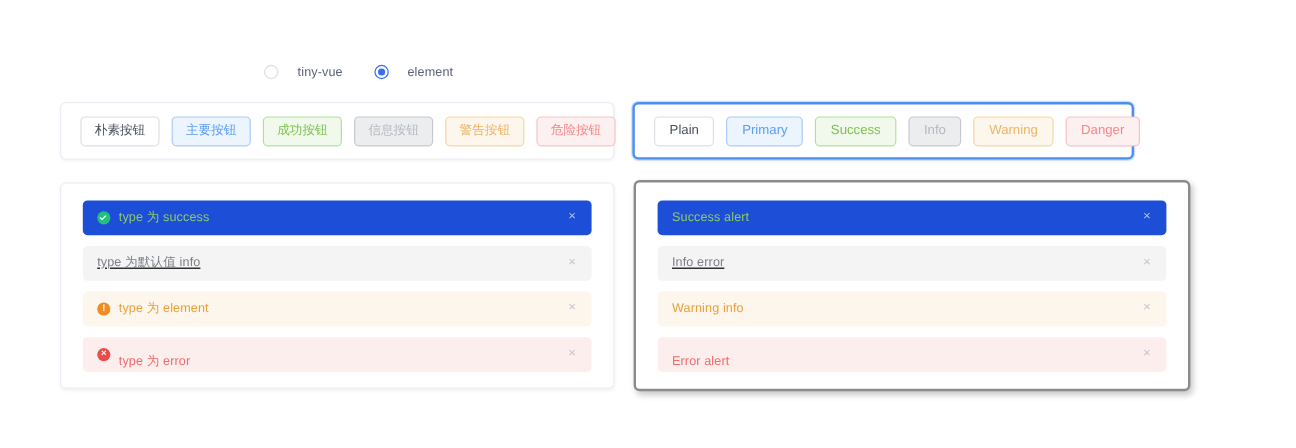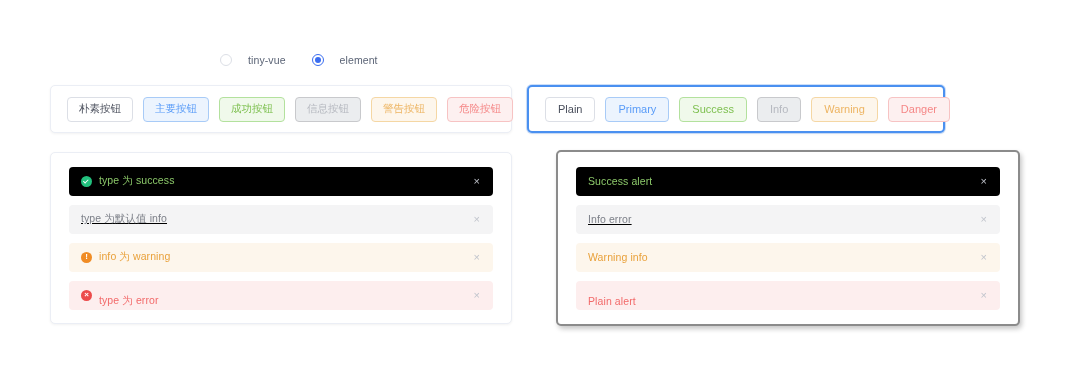--- a/index.html
+++ b/index.html
@@ -85,21 +85,21 @@
     position: absolute; right: 13px; top: 50%; transform: translateY(-50%);
     font-size: 11px; color: #c0c4cc; cursor: pointer; line-height: 1;
   }
   .alert-icon {
     width: 11px; height: 11px; border-radius: 50%; flex: none;
     margin-right: 7px; position: relative;
     display: inline-flex; align-items: center; justify-content: center;
     color: #fff; font-size: 8px; font-weight: bold; line-height: 1;
   }
 
-  .alert.success { background:#000000; }
+  .alert.success { background:#1d4ed8; }
   .alert.success .a-text { color:#8cc96a; }
   .alert.success .alert-icon { background:#22c07d; }
 
   .alert.info { background:#f4f4f5;text-decoration:underline; }
   .alert.info .a-text { color:#7d8089; }
 
   .alert.warning { background:#fdf6ec; }
   .alert.warning .a-text { color:#e9a13b; }
   .alert.warning .alert-icon { background:#f08c25; }
 
@@ -159,52 +159,52 @@
         <span class="a-close">×</span>
       </div>
 
       <div class="alert info">
         <span class="a-text">type 为默认值 info</span>
         <span class="a-close">×</span>
       </div>
 
       <div class="alert warning">
         <span class="alert-icon">!</span>
-        <span class="a-text">info 为 warning</span>
+        <span class="a-text">type 为 element</span>
         <span class="a-close">×</span>
       </div>
 
       <div class="alert error">
         <span class="alert-icon">×</span>
         <span class="a-text">type 为 error</span>
         <span class="a-close">×</span>
       </div>
 
     </div>
   </div>
 
-  <div class="panel panel-dark" style="left:556px; top:150px; width:464px; height:176px;">
+  <div class="panel panel-dark" style="left:528px; top:150px; width:464px; height:176px;">
     <div class="alert-stack">
 
       <div class="alert success">
         <span class="a-text">Success alert</span>
         <span class="a-close">×</span>
       </div>
 
       <div class="alert info">
         <span class="a-text">Info error</span>
         <span class="a-close">×</span>
       </div>
 
       <div class="alert warning">
         <span class="a-text">Warning info</span>
         <span class="a-close">×</span>
       </div>
 
       <div class="alert error">
-        <span class="a-text">Plain alert</span>
+        <span class="a-text">Error alert</span>
         <span class="a-close">×</span>
       </div>
 
     </div>
   </div>
 
 </div>
 
 </body></html>

